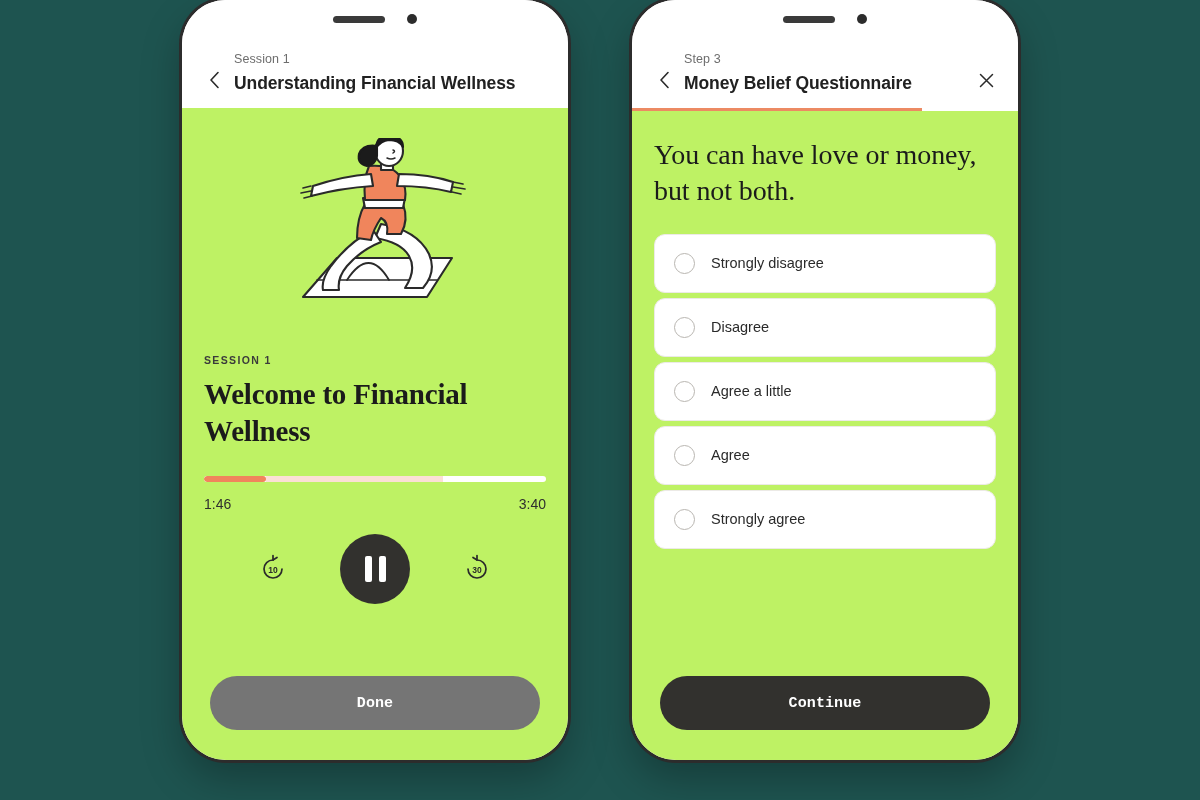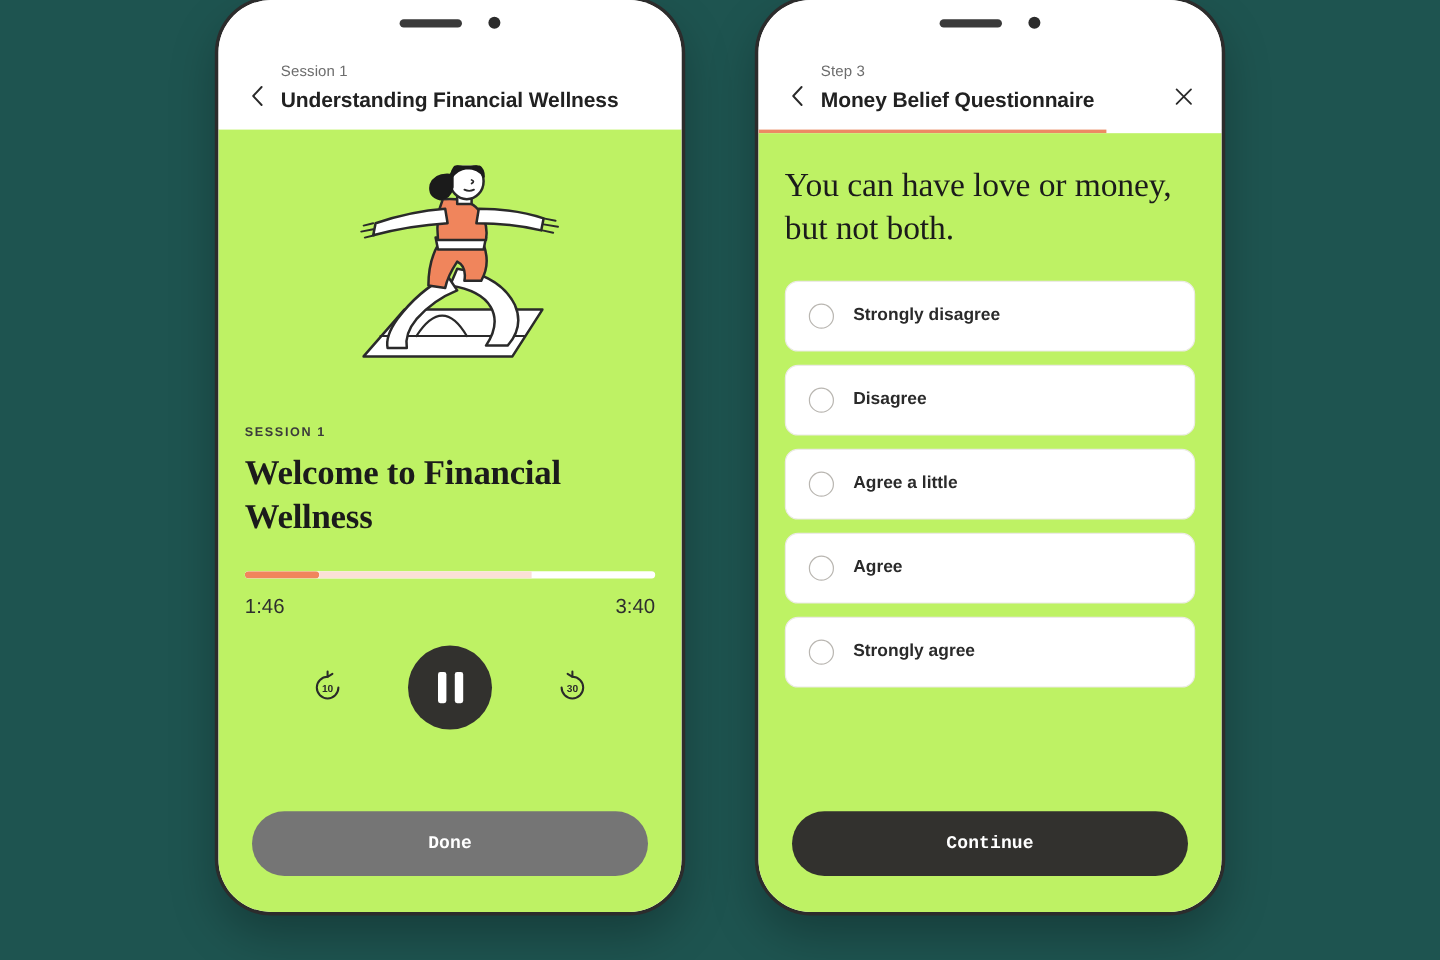--- a/index.html
+++ b/index.html
@@ -138,21 +138,21 @@
     display: flex;
     overflow: hidden;
   }
   .track .played { background: #f0855c; border-radius: 4px; }
   .track .buffer { background: #fbe0d6; }
 
   .times {
     margin: 14px 22px 0 22px;
     display: flex;
     justify-content: space-between;
-    font-size: 17px;
+    font-size: 14px;
     color: #2e2e2e;
   }
 
   .controls {
     margin-top: 22px;
     display: flex;
     align-items: center;
     justify-content: center;
     gap: 52px;
   }
@@ -202,22 +202,21 @@
     line-height: 1.3;
     color: #1b1b1b;
     letter-spacing: -.1px;
   }
 
   .options {
     margin-top: 24px;
     padding: 0 22px;
     display: flex;
     flex-direction: column;
-    gap: 11px;
-    font-weight: bold;
+    gap: 5px;
   }
   .option {
     background: #ffffff;
     border: 1px solid #eceae6;
     border-radius: 11px;
     height: 59px;
     display: flex;
     align-items: center;
     gap: 16px;
     padding: 0 19px;

